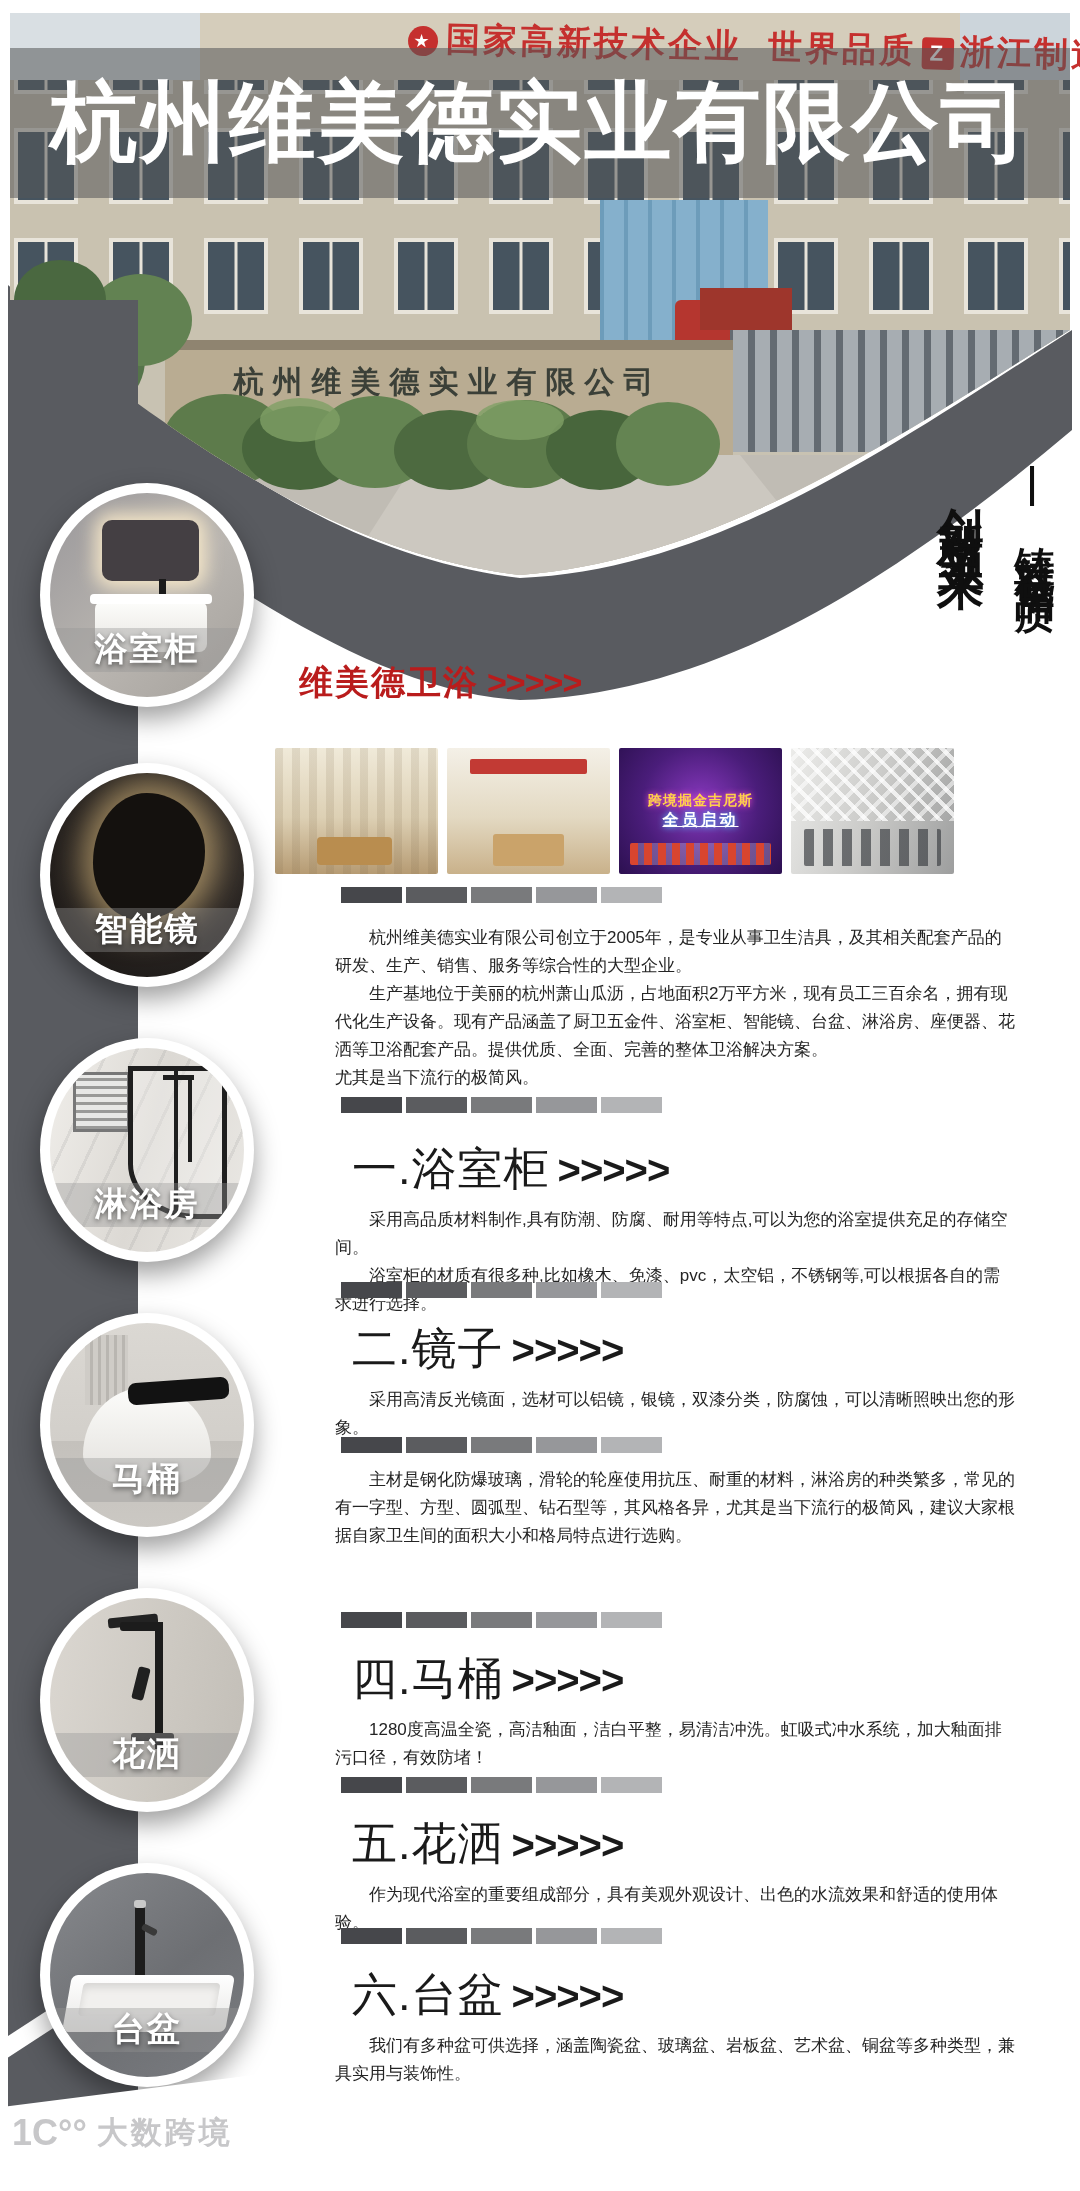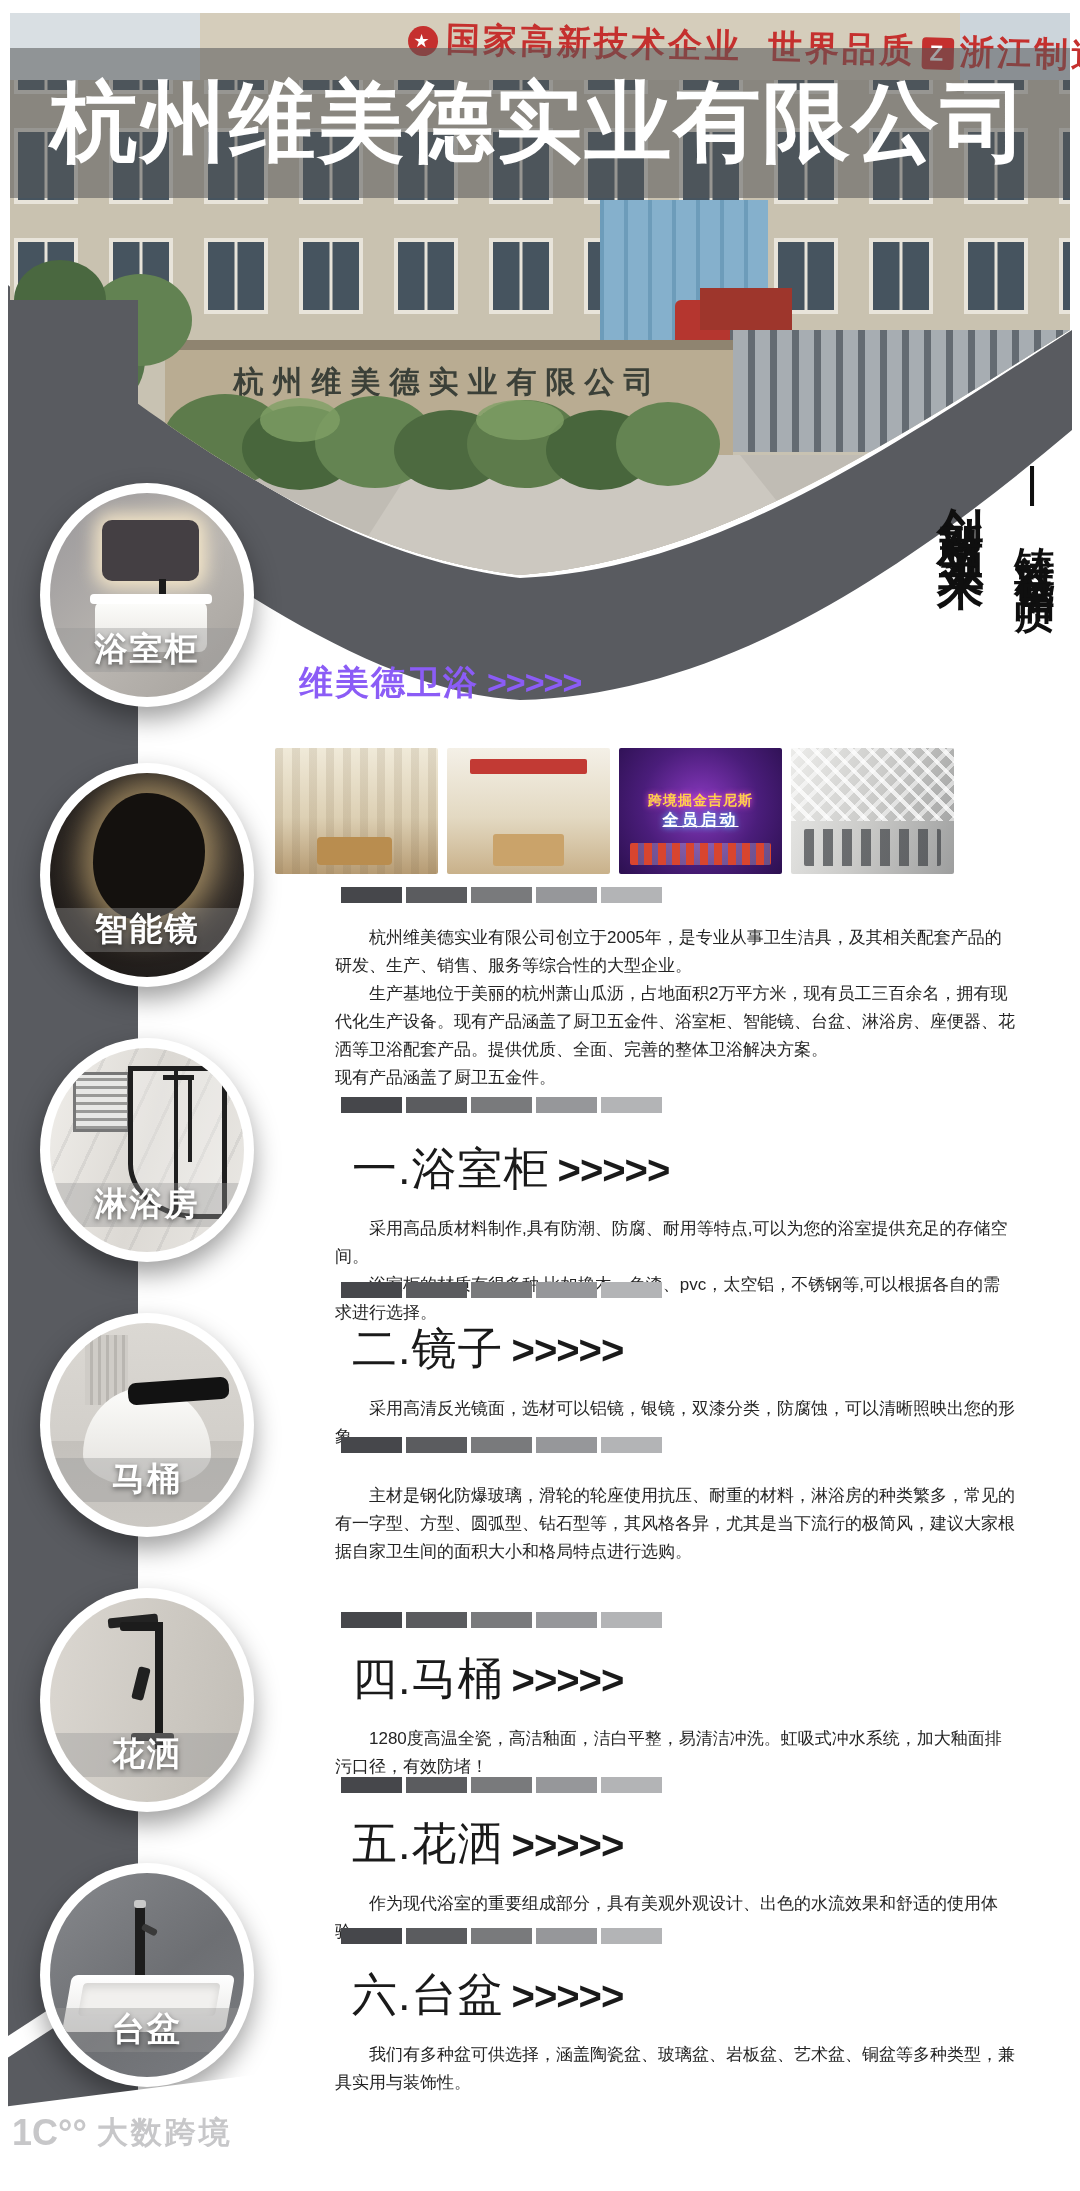--- a/index.html
+++ b/index.html
@@ -78,21 +78,21 @@
   .fa6:before{content:"";position:absolute;left:-10%;top:-6px;width:120%;height:8px;background:#c9c9c9;border-radius:3px;}
   .fa6:after{content:"";position:absolute;left:90%;top:24%;width:170%;height:7px;background:#3a3a3a;
       transform:rotate(28deg);transform-origin:left top;border-radius:3px;}
 
   
   .v-slogan{position:absolute;writing-mode:vertical-rl;color:#0f0f0f;font-weight:900;}
   .v-primary{left:930px;top:470px;font-size:47px;letter-spacing:11px;}
   .v-secondary{left:1008px;top:466px;font-size:40px;letter-spacing:9px;}
 
   
-  .intro-head{position:absolute;left:299px;top:660px;font-size:34px;font-weight:600;color:#8b5cf6;
+  .intro-head{position:absolute;left:299px;top:660px;font-size:34px;font-weight:600;color:#b91c1c;
               letter-spacing:2px;}
   .chev{letter-spacing:-1px;margin-left:8px;font-weight:600;}
   .photos{position:absolute;left:275px;top:748px;width:690px;height:126px;display:flex;gap:9px;}
   .photo{position:relative;width:163px;height:126px;overflow:hidden;border-radius:2px;flex:none;}
   .photo-office{background:repeating-linear-gradient(90deg,rgba(120,100,70,0.14) 0 8px,transparent 8px 17px),
                 linear-gradient(#f0ead9 0%,#ddd0b4 55%,#b69b73 100%);}
   .photo-office:after{content:"";position:absolute;left:26%;bottom:7%;width:46%;height:22%;
                 background:#b98d4f;border-radius:4px;}
   .photo-meeting{background:linear-gradient(#f4f0e7 0%,#e3d9c2 55%,#c9b astronomy,#c9b18a 100%);
                 background:linear-gradient(#f4f0e7 0%,#e3d9c2 55%,#c9b18a 100%);}
@@ -114,21 +114,21 @@
   .bars{position:absolute;left:341px;display:flex;gap:4px;}
   .bars span{width:61px;height:16px;display:block;}
 
   .textblock{position:absolute;left:335px;width:680px;color:#242424;font-size:17px;line-height:28px;}
   .textblock p{margin:0;text-indent:2em;}
   .textblock p.no-indent{text-indent:0;}
 
   .section{position:absolute;left:345px;width:672px;}
   .sec-head{margin:7px;font-size:45px;font-weight:500;color:#1a1a1a;letter-spacing:1px;white-space:nowrap;}
   .sec-head .chev{font-size:40px;}
-  .section .body{margin-top:16px;color:#242424;font-size:17px;line-height:28px;margin-left:-10px;width:680px;}
+  .section .body{margin-top:0;color:#242424;font-size:17px;line-height:28px;margin-left:-10px;width:680px;}
   .section .body p{margin:0;text-indent:2em;}
 
   
   .watermark{position:absolute;left:12px;top:2112px;color:#c7c7c9;font-weight:800;
              font-size:31px;letter-spacing:3px;display:flex;align-items:center;gap:10px;}
   .wm-logo{font-size:36px;font-weight:900;letter-spacing:0;}
 </style>
 </head>
 <body>
 
@@ -296,21 +296,21 @@
       <span style="background: rgb(70, 71, 75);"></span>
       <span style="background: rgb(91, 92, 95);"></span>
       <span style="background: rgb(121, 122, 124);"></span>
       <span style="background: rgb(150, 151, 154);"></span>
       <span style="background: rgb(179, 180, 182);"></span>
     </div>
 
   <div class="textblock" style="top:924px">
     <p>杭州维美德实业有限公司创立于2005年，是专业从事卫生洁具，及其相关配套产品的研发、生产、销售、服务等综合性的大型企业。</p>
     <p>生产基地位于美丽的杭州萧山瓜沥，占地面积2万平方米，现有员工三百余名，拥有现代化生产设备。现有产品涵盖了厨卫五金件、浴室柜、智能镜、台盆、淋浴房、座便器、花洒等卫浴配套产品。提供优质、全面、完善的整体卫浴解决方案。</p>
-    <p class="no-indent">现有产品涵盖了厨卫五金件。</p>
+    <p class="no-indent">尤其是当下流行的极简风。</p>
   </div>
 
   <div class="bars" style="top:1097px">
       <span style="background: rgb(70, 71, 75);"></span>
       <span style="background: rgb(91, 92, 95);"></span>
       <span style="background: rgb(121, 122, 124);"></span>
       <span style="background: rgb(150, 151, 154);"></span>
       <span style="background: rgb(179, 180, 182);"></span>
     </div>
 

